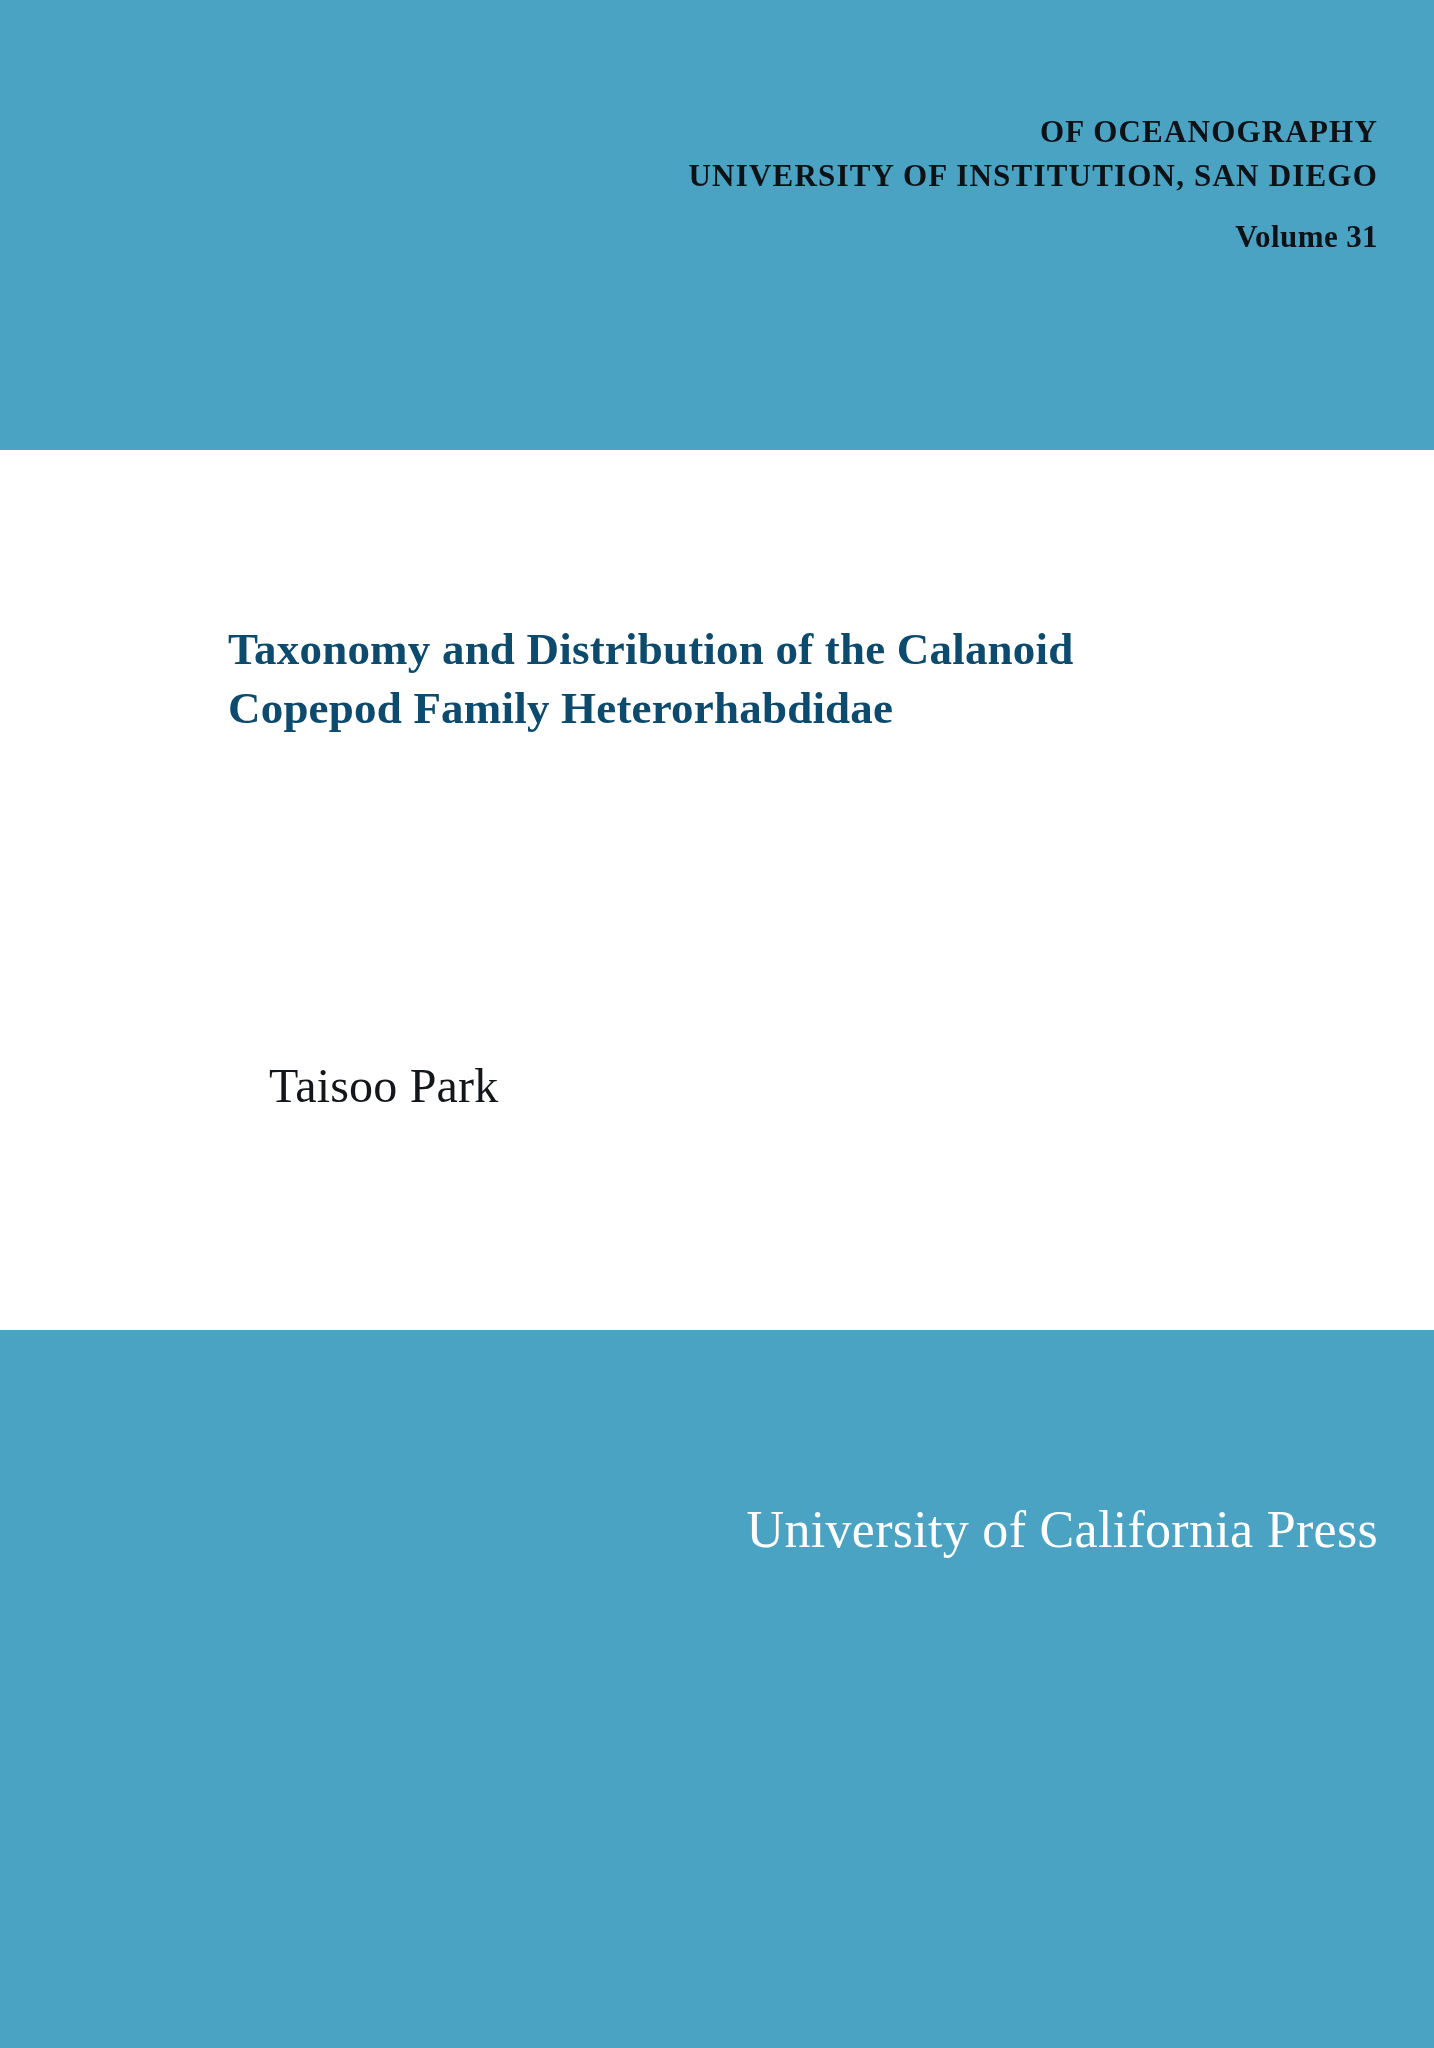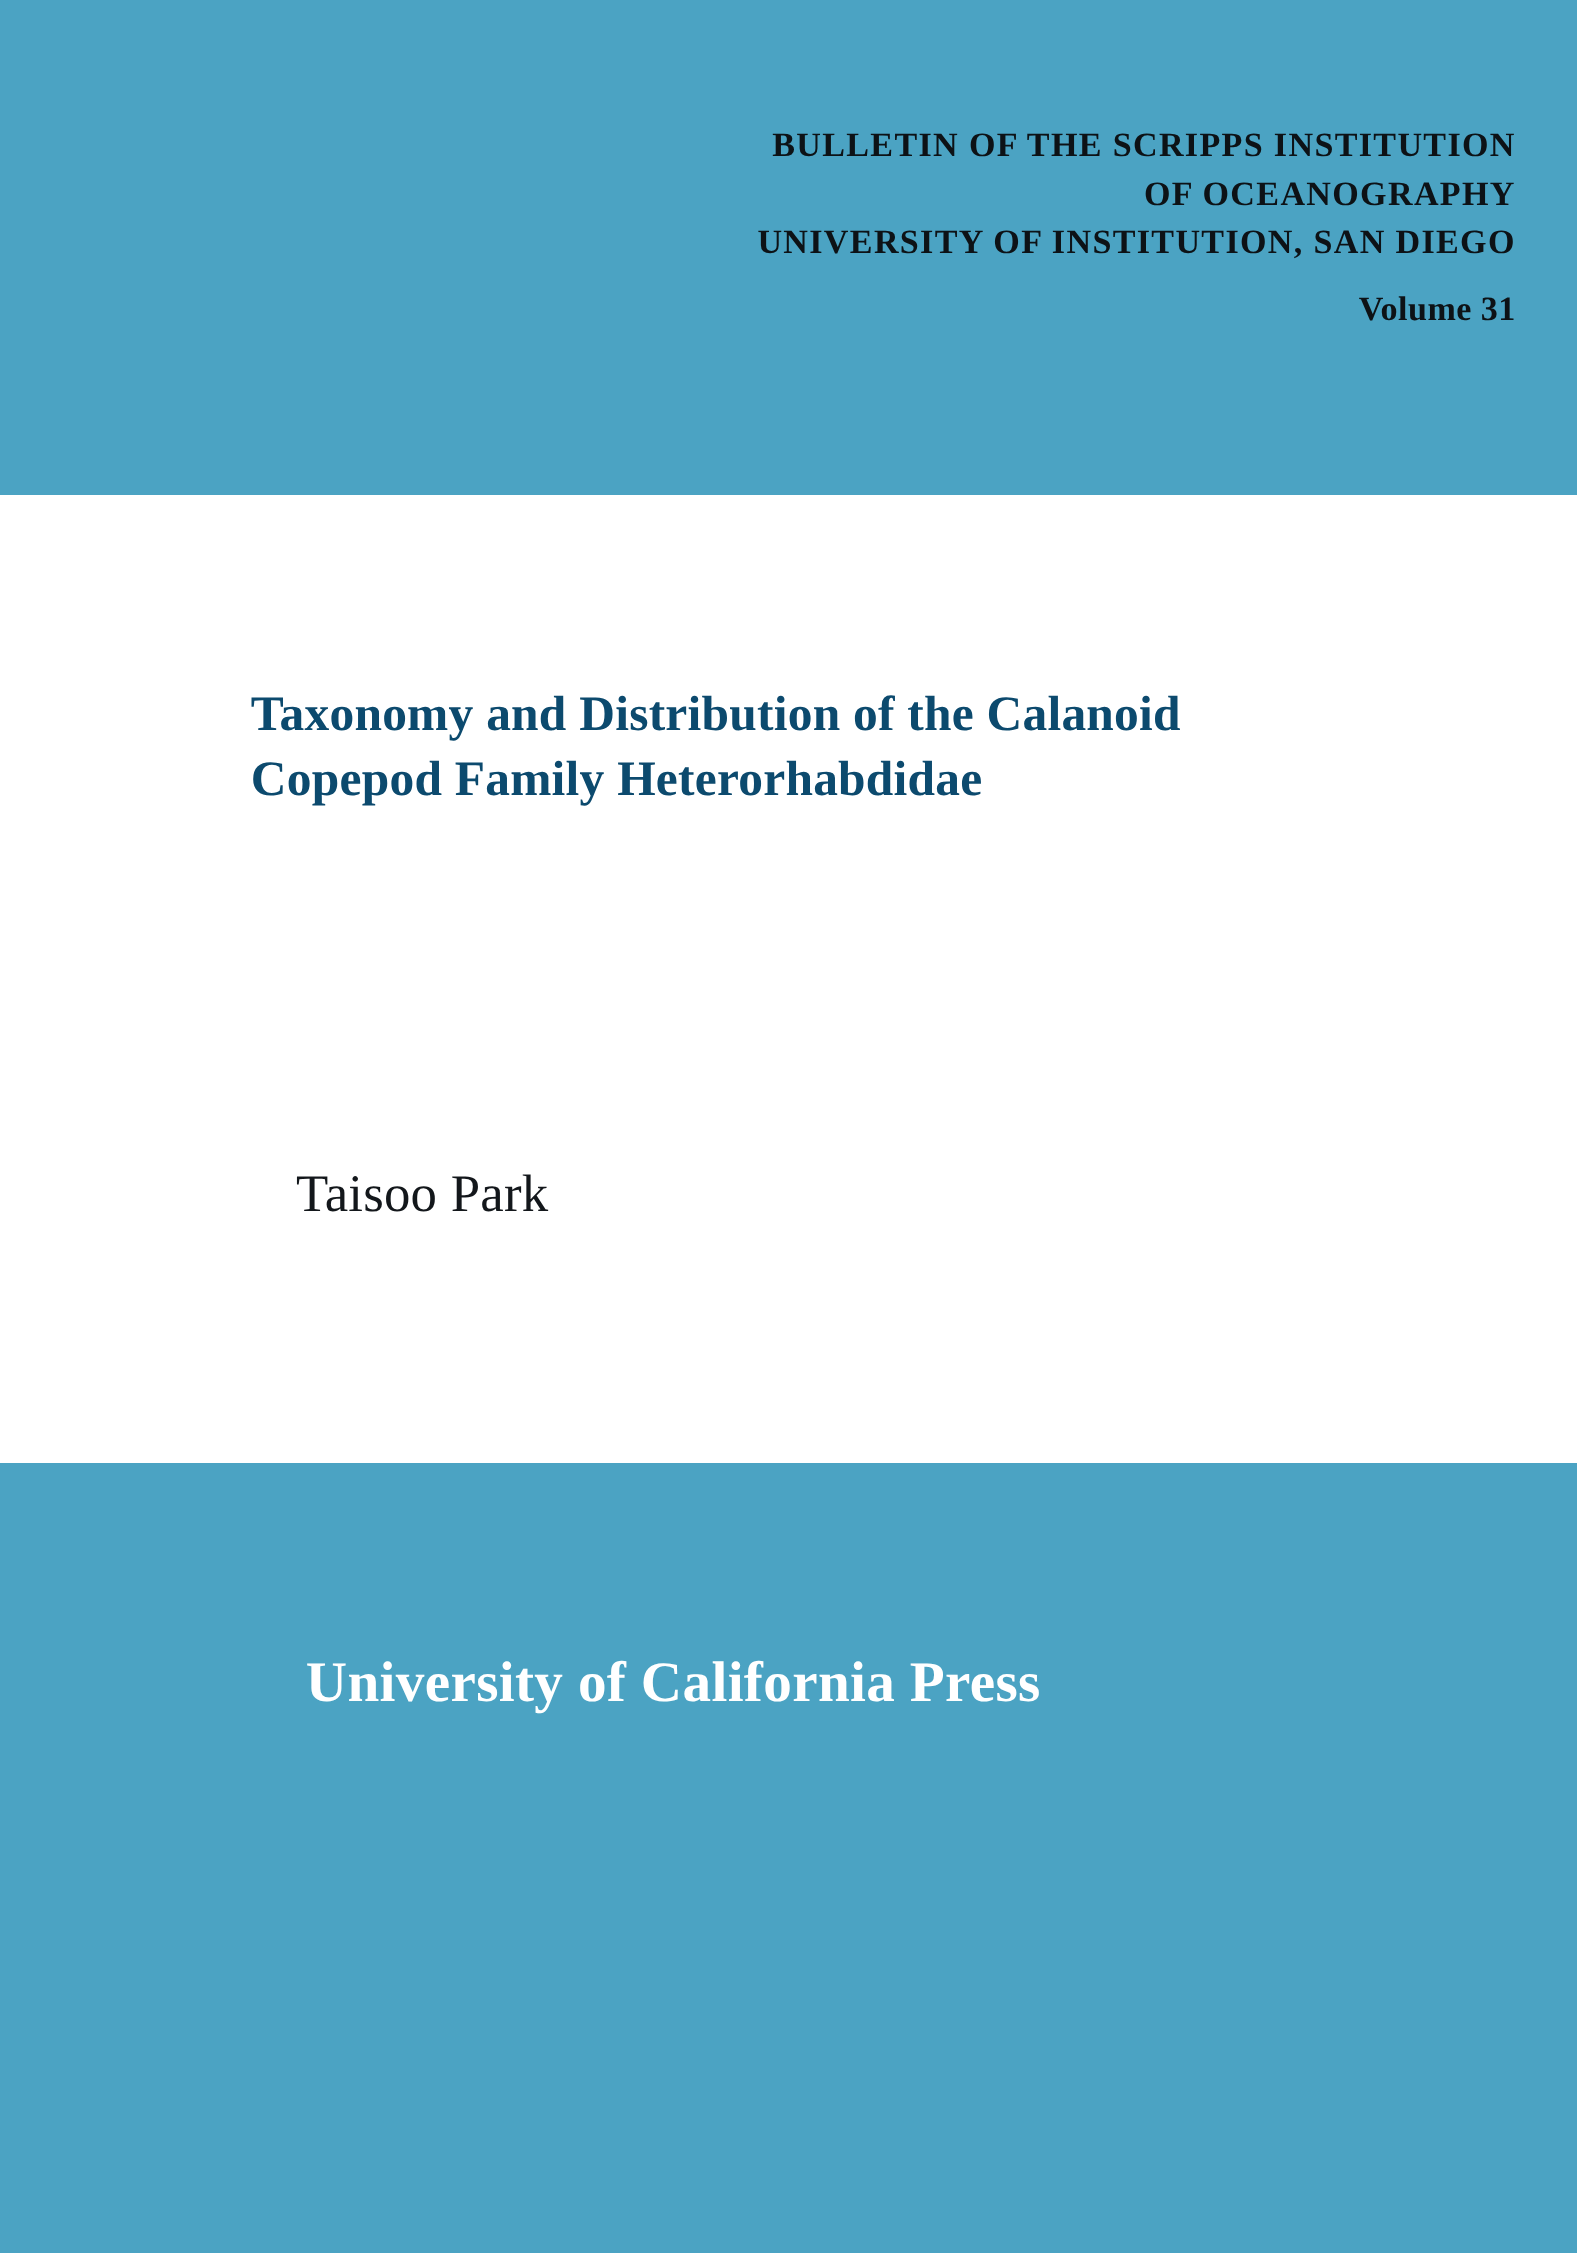--- a/index.html
+++ b/index.html
@@ -97,35 +97,35 @@
     top: 1330px;
     width: 1434px;
     height: 718px;
     background: #4ba3c3;
   }
   .publisher {
     position: absolute;
     right: 56px;
     top: 170px;
     width: 1100px;
+    text-align: right;
     font-family: "Liberation Serif", serif;
     font-size: 52px;
     color: #ffffff;
-    font-weight: 700;
+    font-weight: 400;
     letter-spacing: 0.3px;
   }
 </style>
 </head>
 <body>
 
 <div class="cover">
 
   <div class="band-top">
     <div class="series-block">
-      <div class="series-line small-caps">BULLETIN OF THE SCRIPPS INSTITUTION</div>
       <div class="series-line small-caps">OF OCEANOGRAPHY</div>
       <div class="series-line small-caps">UNIVERSITY OF INSTITUTION, SAN DIEGO</div>
       <div class="series-volume">Volume 31</div>
     </div>
   </div>
 
   <div class="band-middle">
     <div class="title">Taxonomy and Distribution of the Calanoid Copepod Family Heterorhabdidae</div>
     <div class="author">Taisoo Park</div>
   </div>

